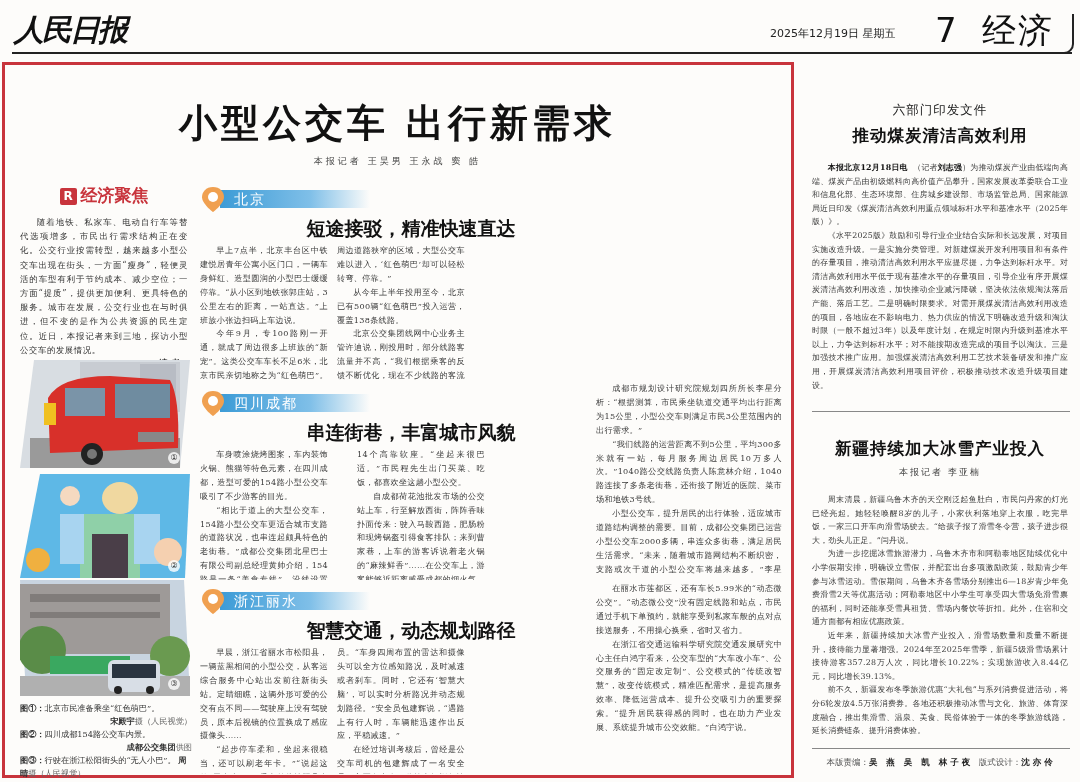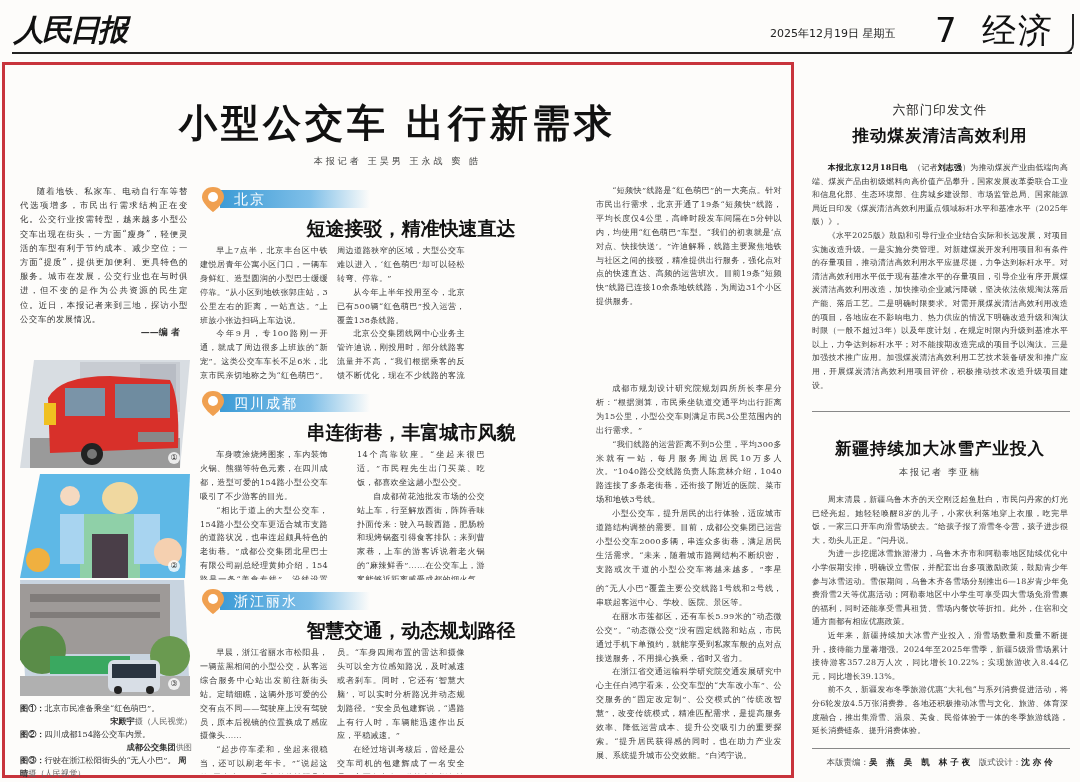--- a/index.html
+++ b/index.html
@@ -77,20 +77,23 @@
   <div class="mast-line"></div>
   <div class="mast-curve"></div>
 </div>
 
 <div class="frame"></div>
 
 <div class="headline">小型公交车  出行新需求</div>
 <div class="byline">本报记者  王昊男  王永战  窦  皓</div>
 
 <div class="intro">
+  <div class="intro-title">
+    <span class="badge">R</span><span>经济聚焦</span>
+  </div>
   <div class="intro-text">随着地铁、私家车、电动自行车等替代选项增多，市民出行需求结构正在变化。公交行业按需转型，越来越多小型公交车出现在街头，一方面“瘦身”，轻便灵活的车型有利于节约成本、减少空位；一方面“提质”，提供更加便利、更具特色的服务。城市在发展，公交行业也在与时俱进，但不变的是作为公共资源的民生定位。近日，本报记者来到三地，探访小型公交车的发展情况。</div>
   <div class="intro-sign">——编  者</div>
 </div>
 
 <div class="photo" style="top:358px;height:112px;">
   <svg viewBox="0 0 170 112" preserveAspectRatio="none">
     <polygon points="14,2 170,2 160,110 0,110" fill="#d8dde2"></polygon>
     <rect x="60" y="4" width="100" height="50" fill="#c8ccd2"></rect>
     <rect x="120" y="6" width="36" height="60" fill="#b8bcc4"></rect>
     <rect x="10" y="80" width="150" height="30" fill="#9a9a9a"></rect>
@@ -157,21 +160,20 @@
 <div class="col" style="left:200px;top:244px;width:128px;height:140px;">
   <p>早上7点半，北京丰台区中铁建悦居青年公寓小区门口，一辆车身鲜红、造型圆润的小型巴士缓缓停靠。“从小区到地铁张郭庄站，3公里左右的距离，一站直达。”上班族小张边扫码上车边说。</p>
   <p>今年9月，专100路刚一开通，就成了周边很多上班族的“新宠”。这类公交车车长不足6米，北京市民亲切地称之为“红色萌巴”。北京公交集团第三客运分公司运营管理部副经理邵帅介绍：“在一些老旧小区、医院、学校</p>
 </div>
 <div class="col" style="left:337px;top:244px;width:128px;height:140px;">
   <p style="text-indent:0">周边道路狭窄的区域，大型公交车难以进入，‘红色萌巴’却可以轻松转弯、停靠。”</p>
   <p>从今年上半年投用至今，北京已有500辆“红色萌巴”投入运营，覆盖138条线路。</p>
   <p>北京公交集团线网中心业务主管许迪说，刚投用时，部分线路客流量并不高，“我们根据乘客的反馈不断优化，现在不少线路的客流量稳步上升。”随着线路优化和市民认知度提升，如今“红色萌巴”日均客运量已达5.1万人次。</p>
 </div>
 <div class="col" style="left:596px;top:184px;width:186px;height:192px;">
-  <p>“短频快”线路是“红色萌巴”的一大亮点。针对市民出行需求，北京开通了19条“短频快”线路，平均长度仅4公里，高峰时段发车间隔在5分钟以内，均使用“红色萌巴”车型。“我们的初衷就是‘点对点、快接快送’。”许迪解释，线路主要聚焦地铁与社区之间的接驳，精准提供出行服务，强化点对点的快速直达、高频的运营班次。目前19条“短频快”线路已连接10余条地铁线路，为周边31个小区提供服务。</p>
 </div>
 
 <div class="banner" style="top:390px;">
   <div class="band"></div>
   <svg class="pin" viewBox="0 0 26 26">
       <path d="M13,1 C6,1 2,6 2,11 C2,18 13,26 13,26 C13,26 24,18 24,11 C24,6 20,1 13,1 Z" fill="#f0a050"></path>
       <circle cx="13" cy="11" r="5" fill="#fff"></circle>
     </svg>
   <span class="band-text">四川成都</span>
 </div>
@@ -207,21 +209,20 @@
   <p>早晨，浙江省丽水市松阳县，一辆蓝黑相间的小型公交，从客运综合服务中心站出发前往新街头站。定睛细瞧，这辆外形可爱的公交有点不同——驾驶座上没有驾驶员，原本后视镜的位置换成了感应摄像头……</p>
   <p>“起步停车柔和，坐起来很稳当，还可以刷老年卡。”“说起这款“无人小巴”，乘车前往松阳县人民医院的李大爷连连称赞。</p>
 
 </div>
 <div class="col" style="left:337px;top:646px;width:128px;height:128px;">
   <p style="text-indent:0">员。“车身四周布置的雷达和摄像头可以全方位感知路况，及时减速或者刹车。同时，它还有‘智慧大脑’，可以实时分析路况并动态规划路径。”安全员包建辉说，“遇路上有行人时，车辆能迅速作出反应，平稳减速。”</p>
   <p>在经过培训考核后，曾经是公交车司机的包建辉成了一名安全员，主要负责全程监控车辆运行情况，以及出现紧急情况时进行人工干预。</p>
 
 </div>
 <div class="col" style="left:596px;top:582px;width:186px;height:192px;">
-  <p style="text-indent:0">的“无人小巴”覆盖主要公交线路1号线和2号线，串联起客运中心、学校、医院、景区等。</p>
   <p>在丽水市莲都区，还有车长5.99米的“动态微公交”。“动态微公交”没有固定线路和站点，市民通过手机下单预约，就能享受到私家车般的点对点接送服务，不用操心换乘，省时又省力。</p>
   <p>在浙江省交通运输科学研究院交通发展研究中心主任白鸿宇看来，公交车型的“大车改小车”、公交服务的“固定改定制”、公交模式的“传统改智慧”，改变传统模式，精准匹配需求，是提高服务效率、降低运营成本、提升公交吸引力的重要探索。“提升居民获得感的同时，也在助力产业发展、系统提升城市公交效能。”白鸿宇说。</p>
 </div>
 
 <div class="right" style="top:102px;">
   <div class="kicker">六部门印发文件</div>
   <div class="rhead" style="margin-top:6px;">推动煤炭清洁高效利用</div>
   <div class="rtext" style="margin-top:14px;height:230px;overflow:hidden;">
     <p><b>本报北京12月18日电</b>&nbsp;&nbsp;<span>（记者</span><b>刘志强</b><span>）为推动煤炭产业由低端向高端、煤炭产品由初级燃料向高价值产品攀升，国家发展改革委联合工业和信息化部、生态环境部、住房城乡建设部、市场监管总局、国家能源局近日印发《煤炭清洁高效利用重点领域标杆水平和基准水平（2025年版）》。</span></p>
     <p>《水平2025版》鼓励和引导行业企业结合实际和长远发展，对项目实施改造升级。一是实施分类管理。对新建煤炭开发利用项目和有条件的存量项目，推动清洁高效利用水平应提尽提，力争达到标杆水平。对清洁高效利用水平低于现有基准水平的存量项目，引导企业有序开展煤炭清洁高效利用改造，加快推动企业减污降碳，坚决依法依规淘汰落后产能、落后工艺。二是明确时限要求。对需开展煤炭清洁高效利用改造的项目，各地应在不影响电力、热力供应的情况下明确改造升级和淘汰时限（一般不超过3年）以及年度计划，在规定时限内升级到基准水平以上，力争达到标杆水平；对不能按期改造完成的项目予以淘汰。三是加强技术推广应用。加强煤炭清洁高效利用工艺技术装备研发和推广应用，开展煤炭清洁高效利用项目评价，积极推动技术改造升级项目建设。</p>

